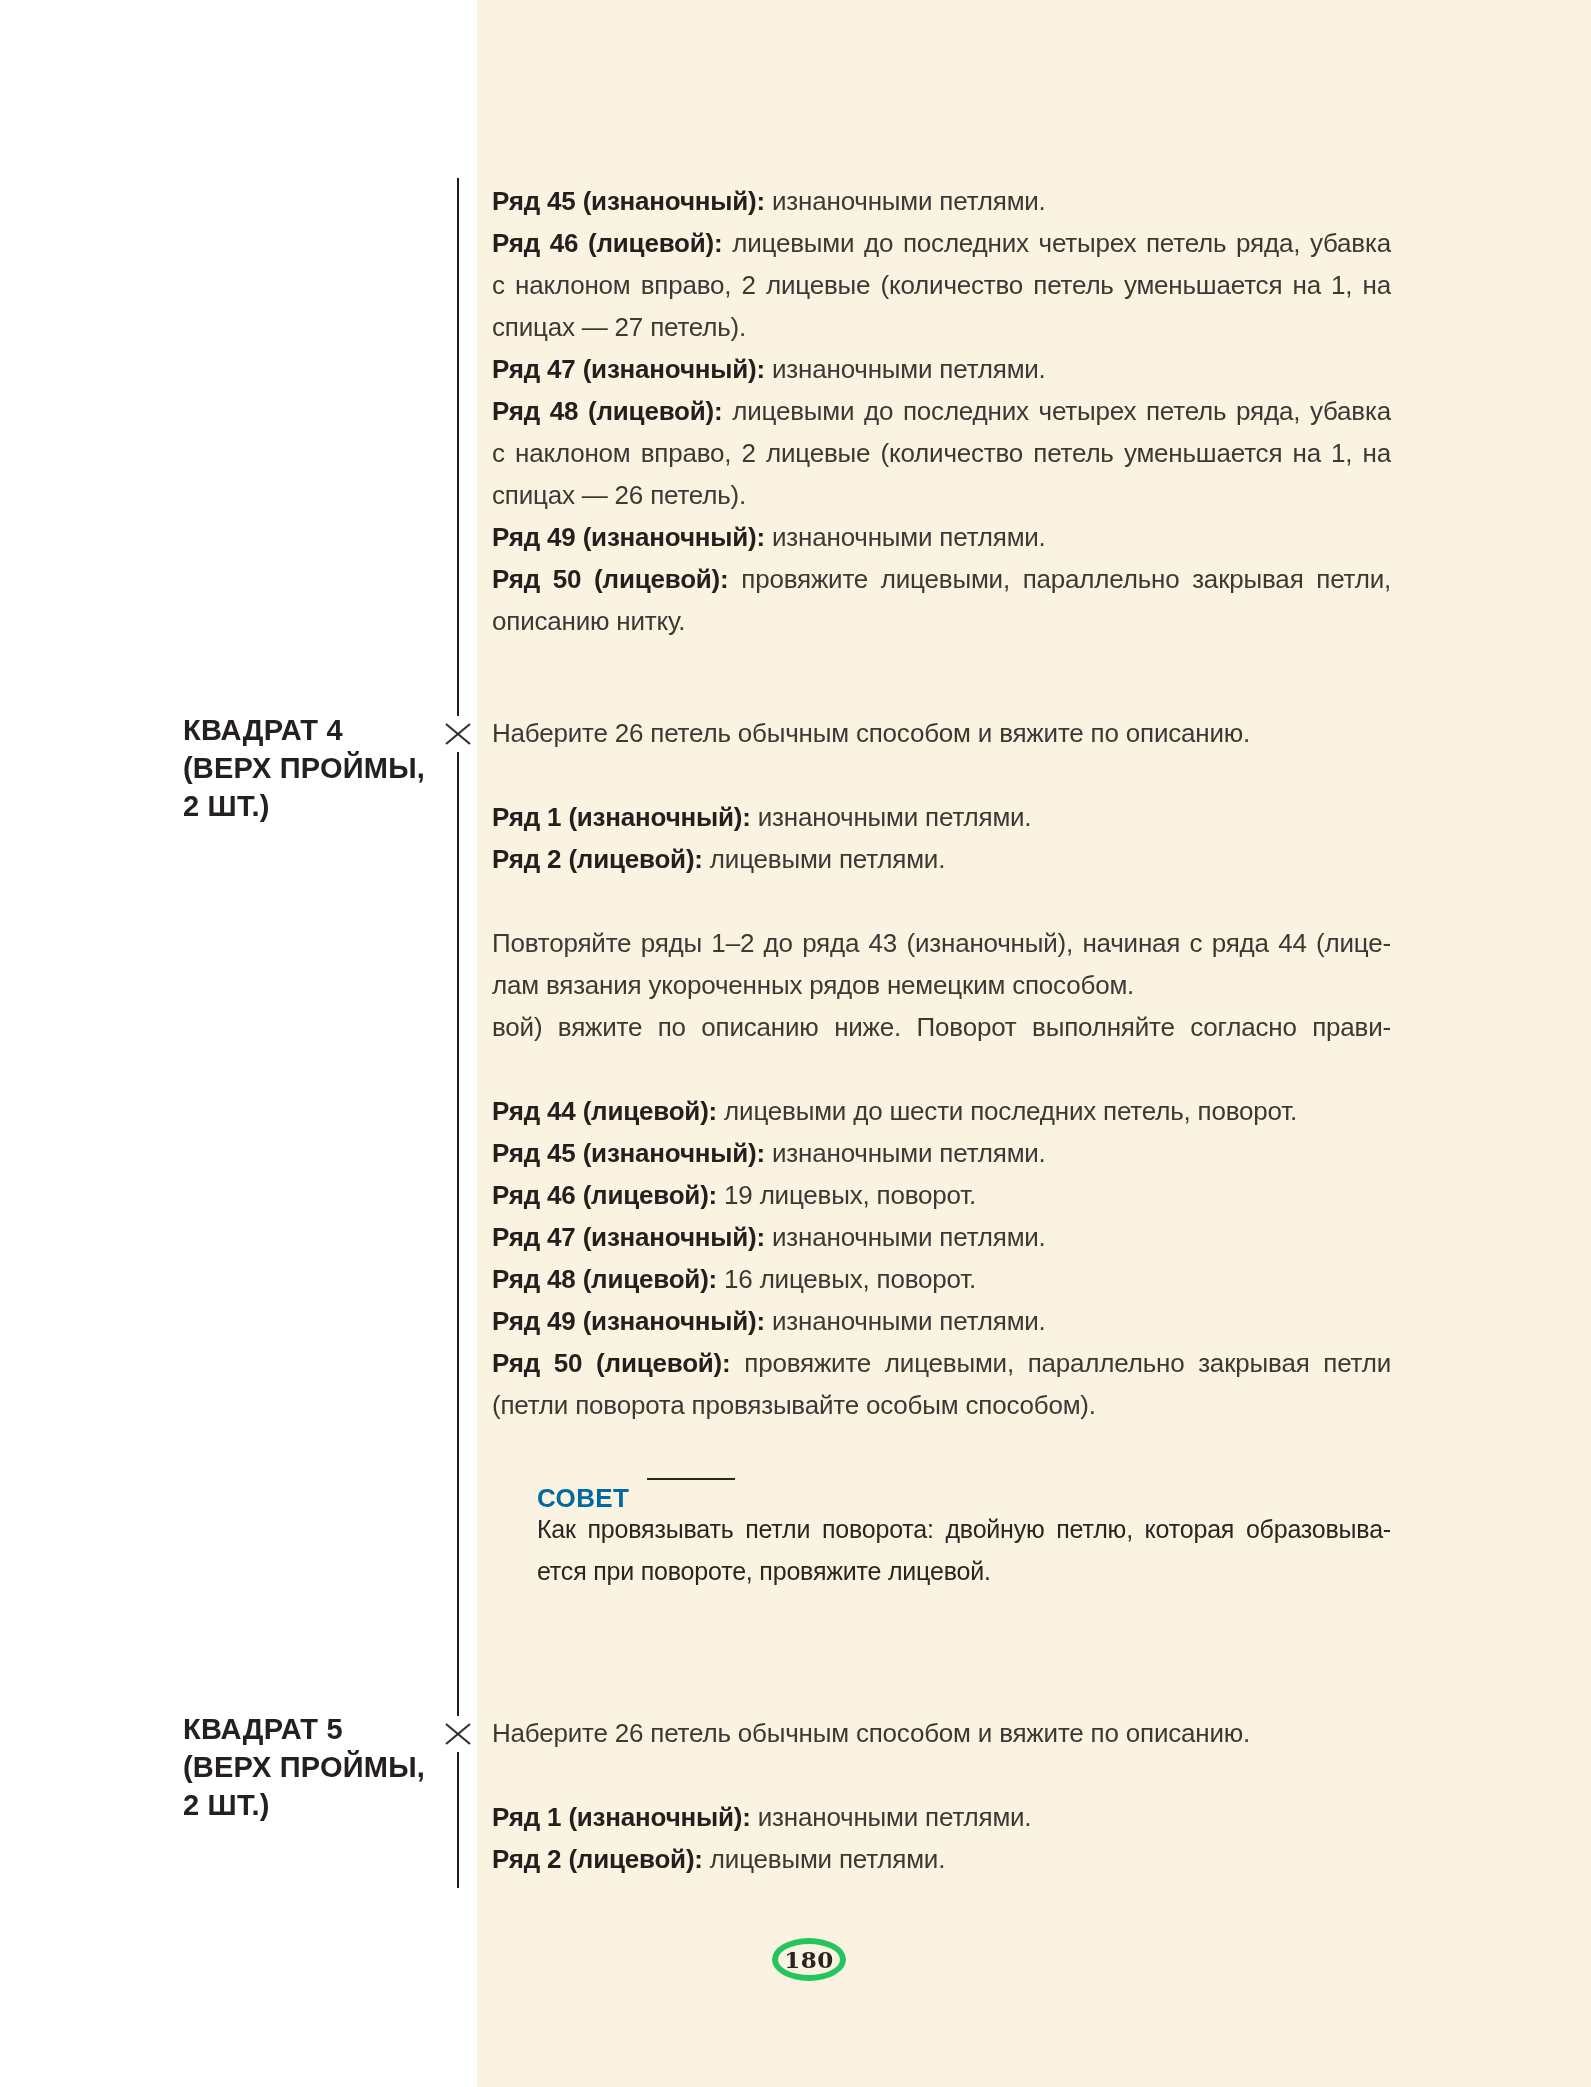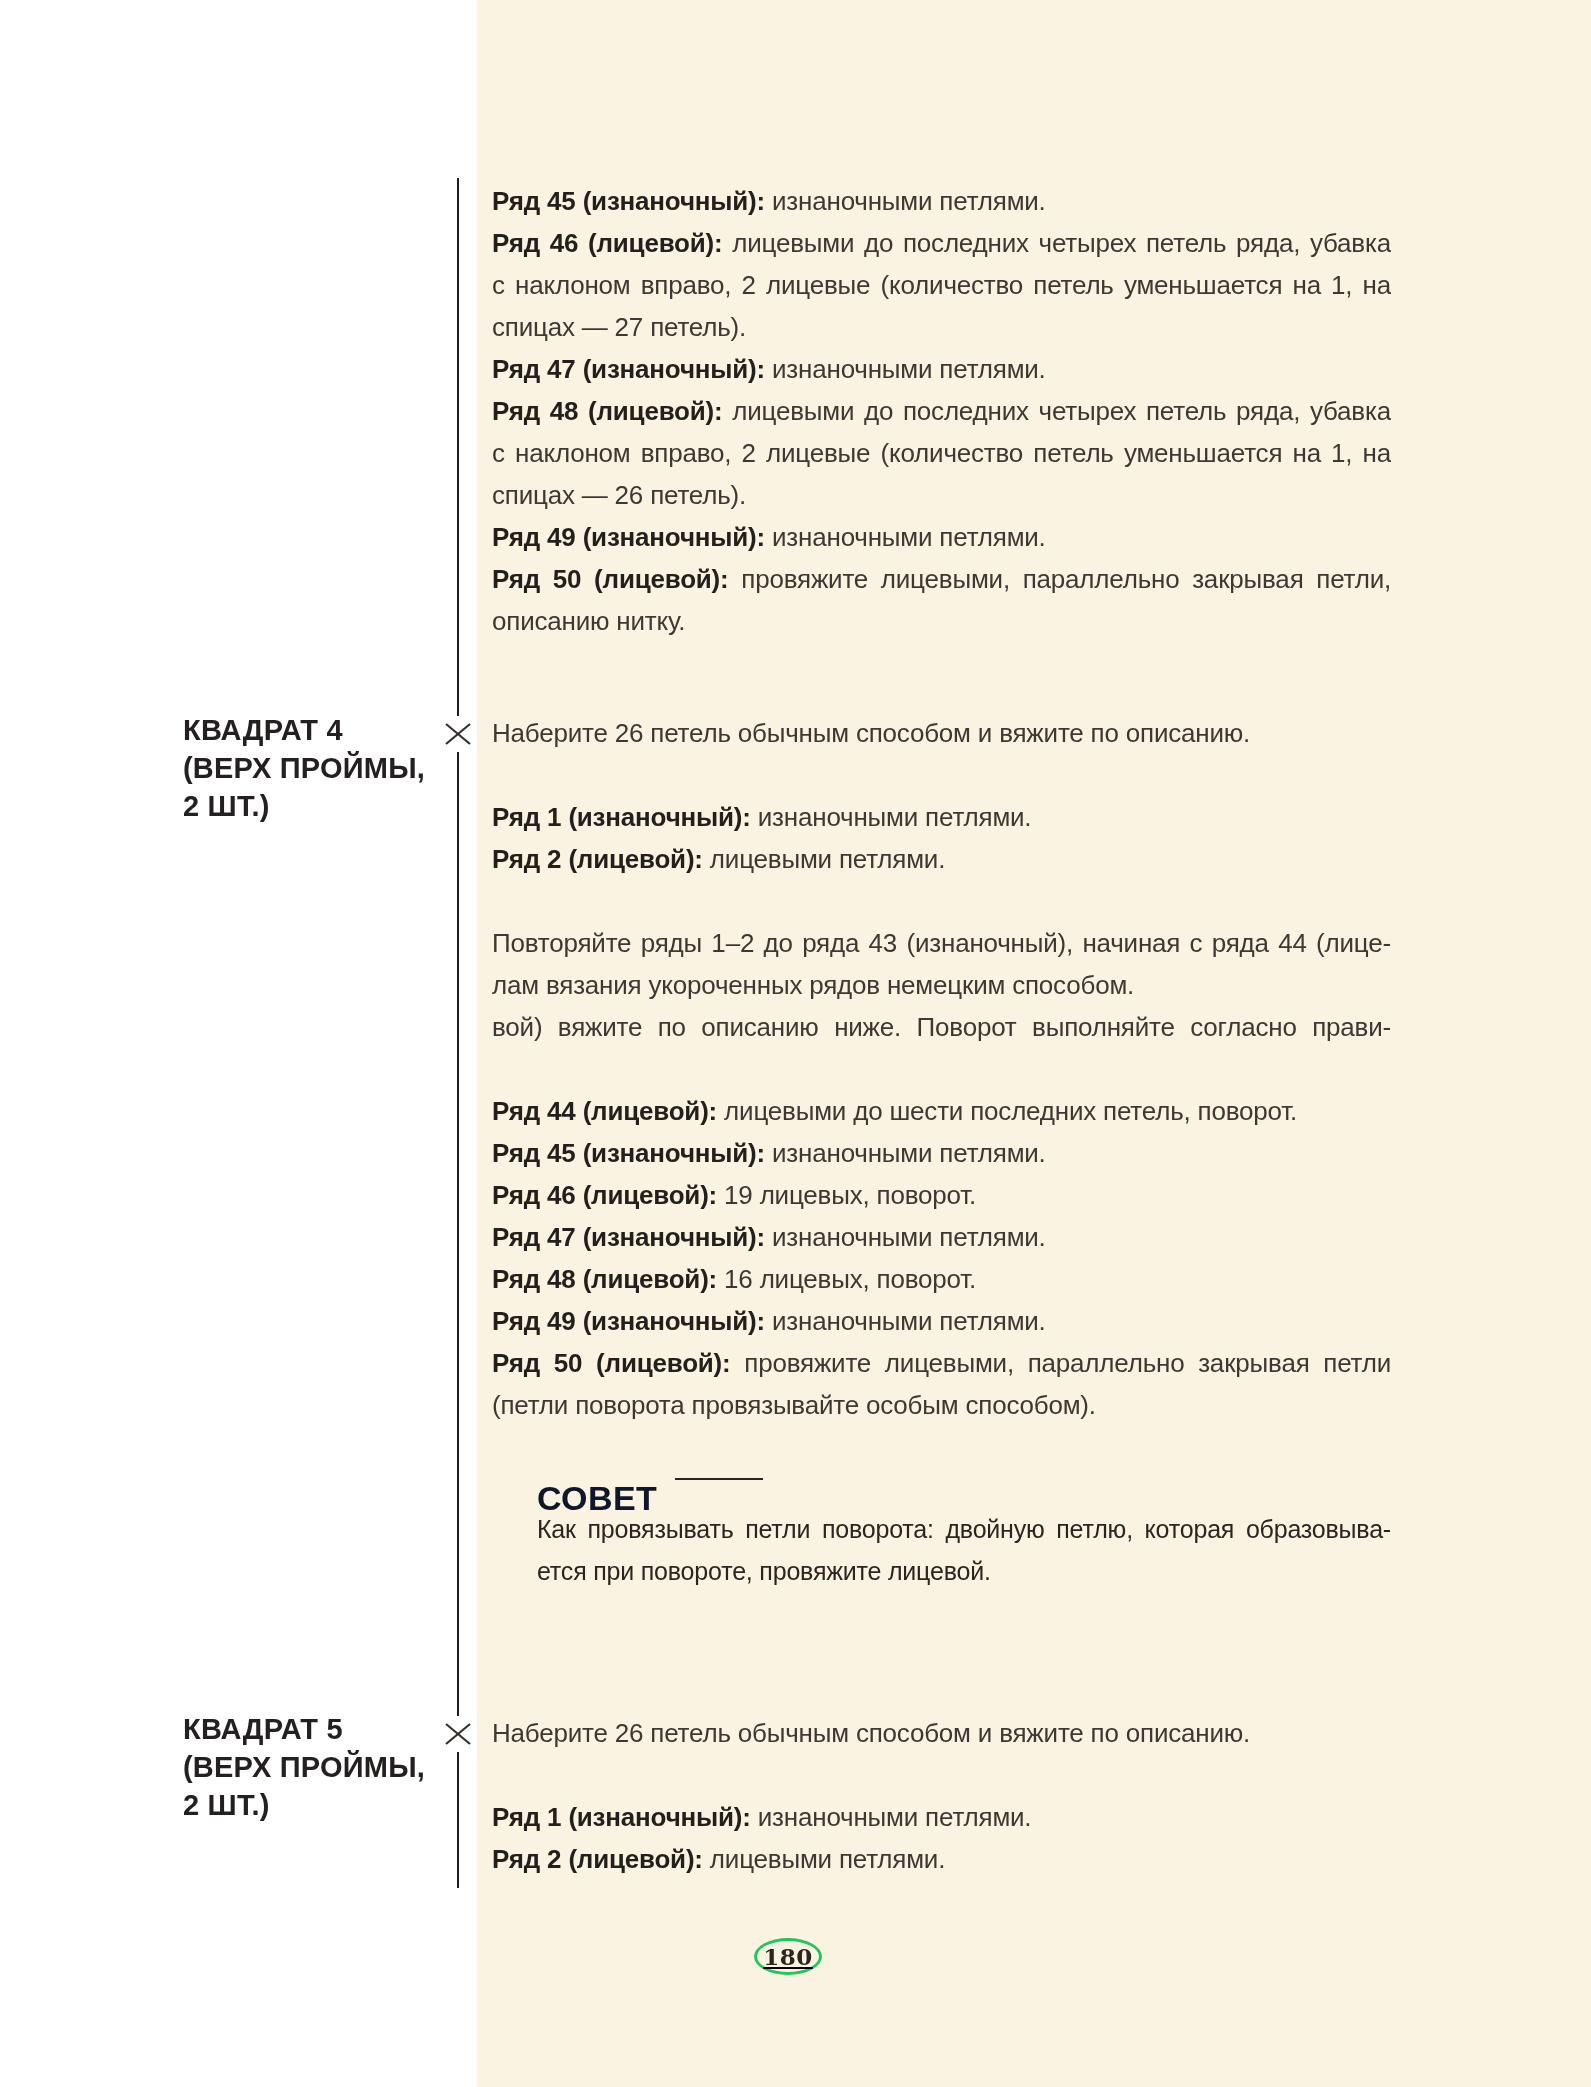--- a/index.html
+++ b/index.html
@@ -22,26 +22,26 @@
   .b1{top:180px;}
   .b4{top:712px;}
   .b5{top:1712px;}
   .para{margin:0 0 42px 0;}
   .para:last-child{margin-bottom:0;}
   .line{height:42px;overflow:hidden;}
   .line.fill{text-align:justify;text-align-last:justify;}
   .line b{color:#231f1d;font-weight:bold;}
   .tip{margin-top:32px;padding-left:45px;}
   .tip-head{display:flex;align-items:center;height:42px;margin-bottom:8px;}
-  .tip-label{font-weight:bold;font-size:34px;color:#0f172a;letter-spacing:0.4px;margin-top:38px;}
+  .tip-label{font-weight:bold;font-size:26px;color:#0369a1;letter-spacing:0.4px;margin-top:38px;}
   .tip-rule{width:88px;height:2px;background:#2a2520;margin-left:18px;}
   .tip .line{font-size:25px;color:#2b2521;}
-  .pagenum{position:absolute;left:754px;top:1938px;width:62px;height:31px;
-           border:3px solid #22c55e;border-radius:50%;display:flex;align-items:center;
-           justify-content:center;background:transparent;text-decoration:underline;}
+  .pagenum{position:absolute;left:772px;top:1938px;width:62px;height:31px;
+           border:6px solid #22c55e;border-radius:50%;display:flex;align-items:center;
+           justify-content:center;background:transparent;}
   .pagenum span{font-family:"DejaVu Serif","Liberation Serif",serif;font-weight:bold;
                 font-size:23px;color:#2b241f;letter-spacing:0.5px;}
 </style>
 </head>
 <body>
 
 <div class="page">
 
   <div class="panel"></div>
 

